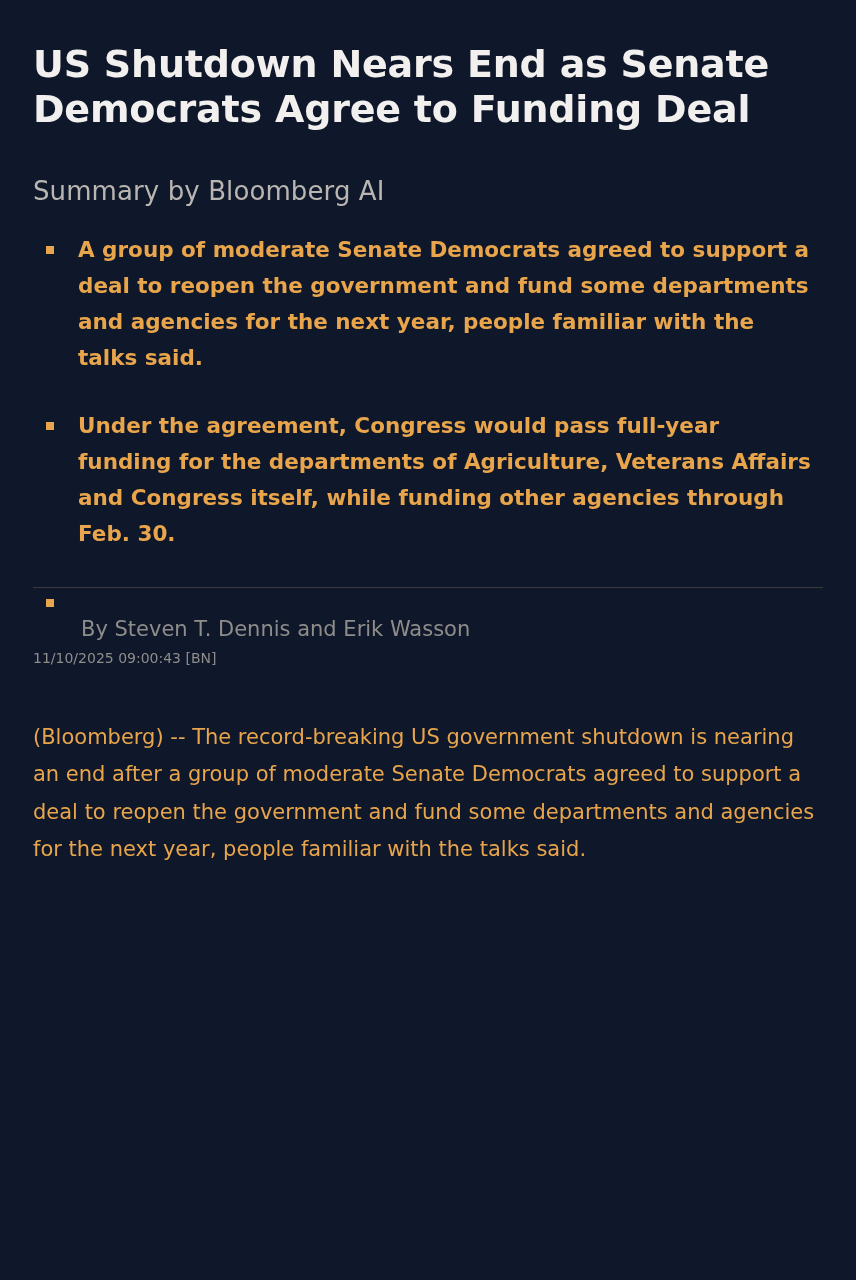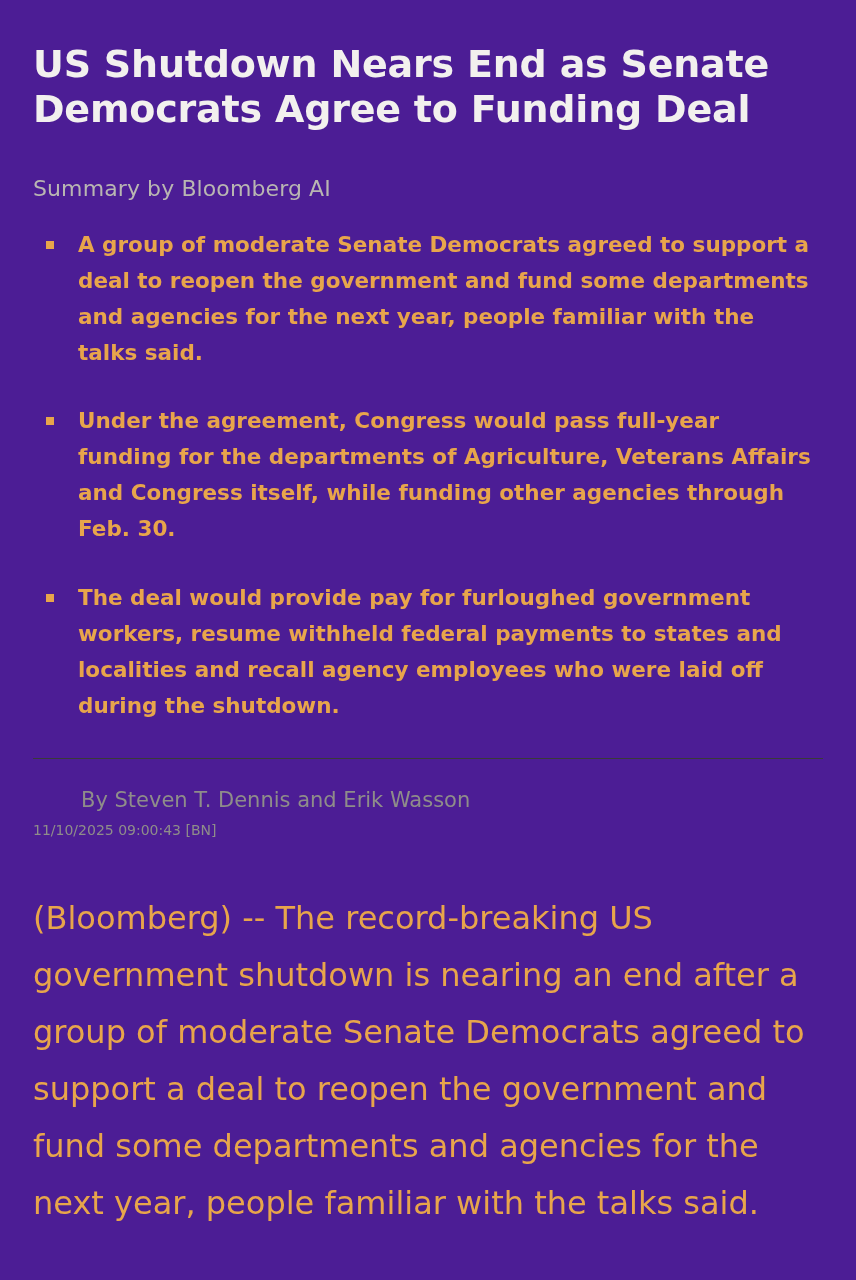--- a/index.html
+++ b/index.html
@@ -11,35 +11,35 @@
     width: 856px;
     min-height: 1280px;
     font-family: "DejaVu Sans", sans-serif;
     color: #e8e6e3;
     -webkit-font-smoothing: antialiased;
   }
   .page {
     width: 856px;
     min-height: 1280px;
     box-sizing: border-box;
-    background: #4c1d95;
+    background: #0f172a;
     padding: 34px 33px 0 33px;
   }
   .headline {
     font-size: 38px;
     line-height: 1.18;
     font-weight: 700;
     letter-spacing: -0.2px;
     color: #f2f0ee;
     margin: 8px 0 0 0;
     max-width: 780px;
   }
   .summary-label {
     margin-top: 44px;
-    font-size: 22px;
+    font-size: 26px;
     font-weight: 400;
     color: #b9b6b2;
     letter-spacing: 0.1px;
   }
   .bullets {
     list-style: none;
     margin: 26px 12px 0 0;
     padding: 0;
   }
   .bullets li {
@@ -79,21 +79,21 @@
     margin-left: 48px;
   }
   .timestamp {
     font-size: 14px;
     line-height: 1.7;
     color: #8f8d8a;
     font-weight: 400;
   }
   .body-text {
     margin-top: 48px;
-    font-size: 32px;
+    font-size: 21px;
     line-height: 1.78;
     color: #e8a54b;
     font-weight: 400;
     max-width: 790px;
     padding-bottom: 30px;
   }
 </style>
 </head>
 <body>
 
@@ -107,21 +107,20 @@
     <li>
       <span class="sq"></span>
       <span>A group of moderate Senate Democrats agreed to support a deal to reopen the government and fund some departments and agencies for the next year, people familiar with the talks said.</span>
     </li>
     <li>
       <span class="sq"></span>
       <span>Under the agreement, Congress would pass full-year funding for the departments of Agriculture, Veterans Affairs and Congress itself, while funding other agencies through Feb. 30.</span>
     </li>
     <li>
       <span class="sq"></span>
-      <span>The deal would provide pay for furloughed government workers, resume withheld federal payments to states and localities and recall agency employees who were laid off during the shutdown.</span>
     </li>
   </ul>
 
   <hr class="divider">
 
   <div class="byline">By Steven T. Dennis and Erik Wasson</div>
   <div class="timestamp">11/10/2025 09:00:43 [BN]</div>
 
   <p class="body-text">(Bloomberg) -- The record-breaking US government shutdown is nearing an end after a group of moderate Senate Democrats agreed to support a deal to reopen the government and fund some departments and agencies for the next year, people familiar with the talks said.</p>
 

